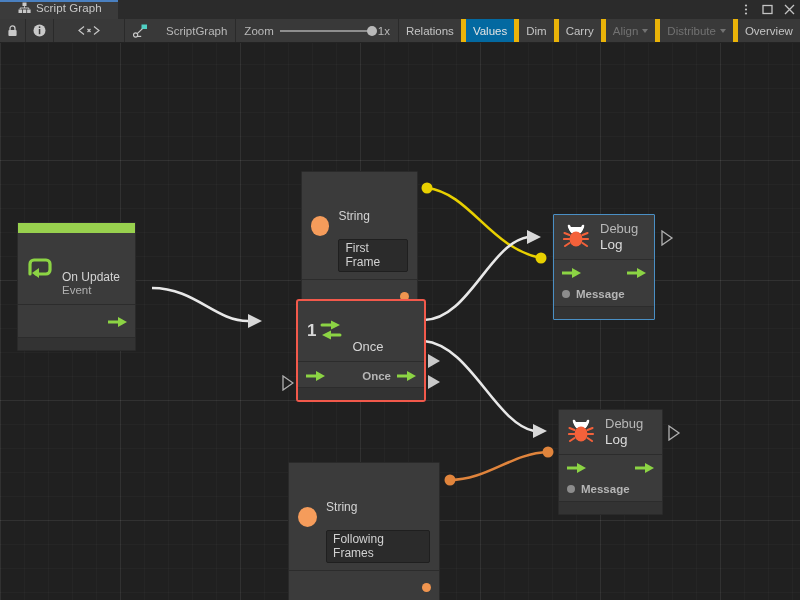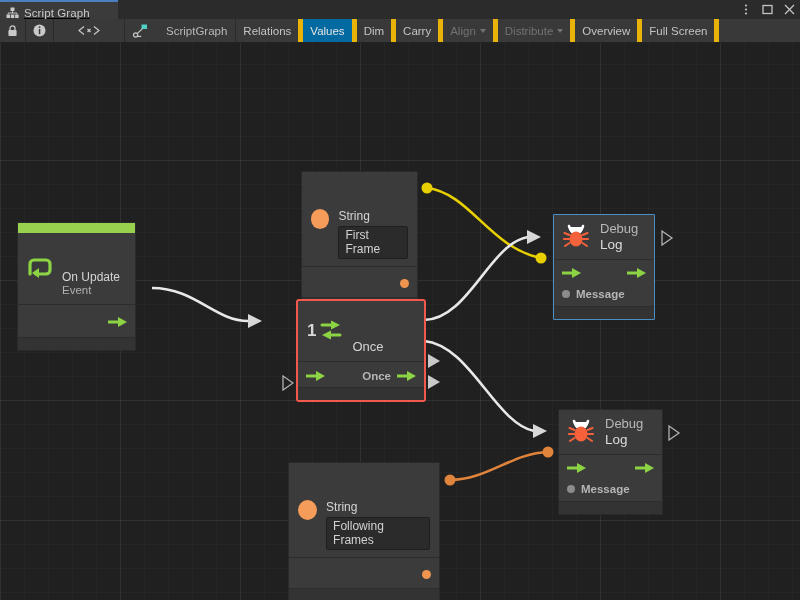--- a/index.html
+++ b/index.html
@@ -14,23 +14,22 @@
 
   
   .titlebar {
     position: absolute; left: 0; top: 0; width: 800px; height: 19px;
     background: #2b2b2b;
   }
   .tab {
     position: absolute; left: 0; top: 0; width: 118px; height: 19px;
     background: #3b3b3b;
     border-top: 2px solid #4a80c0;
-    display: flex; align-items: flex-end; gap: 5px;
-    padding-left: 6px;
-    text-decoration: underline;
+    display: flex; align-items: flex-start; gap: 5px;
+    padding-left: 18px;
   }
   .tab-label { font-size: 11.5px; color: #c8c8c8; letter-spacing: .1px; }
   .win-btns {
     position: absolute; right: 4px; top: 0; height: 19px;
     display: flex; align-items: center; gap: 9px;
   }
   .win-btn { width: 13px; height: 13px; display: flex; align-items: center; justify-content: center; }
 
   
   .toolbar {
@@ -120,21 +119,21 @@
   .foot { height: 13px; background: #333333; border-top: 1px solid #2c2c2c; }
 
   .arr { display: block; }
   .dot-grey { width: 8px; height: 8px; border-radius: 50%; background: #8c8c8c; }
   .dot-orange { width: 9px; height: 9px; border-radius: 50%; background: #f0954f; }
   .circle-orange { width: 20px; height: 20px; border-radius: 50%; background: #f59c5b; }
 
   .valuefield {
     background: #2b2b2b; border: 1px solid #1f1f1f; border-radius: 2px;
     color: #d2d2d2; font-size: 12px;
-    padding: 2px 6px; margin-top: 3px; display: inline-block;
+    padding: 2px 6px; margin-top: 16px; display: inline-block;
   }
 </style>
 </head>
 <body>
 
 <div id="app">
 
   <div class="titlebar">
     <div class="tab">
       <svg width="13" height="12" viewBox="0 0 13 12">
@@ -191,20 +190,27 @@
     <div class="tb-grp">
       <svg width="15" height="14" viewBox="0 0 15 14">
         <rect x="8.5" y="0.5" width="5.5" height="4.5" fill="#4fd0c4"></rect>
         <circle cx="2.6" cy="11" r="2.1" fill="none" stroke="#c9c9c9" stroke-width="1.2"></circle>
         <path d="M4.2 9.6 L9.5 4.6" stroke="#c9c9c9" stroke-width="1.2"></path>
         <path d="M3.8 12.4 L8.2 12.4" stroke="#c9c9c9" stroke-width="1.2"></path>
       </svg>
       <span>ScriptGraph</span>
     </div>
 
+    <div class="tb-grp zoom-wrap">
+      <span>Zoom</span>
+      <div class="zoom-track">
+        <div class="zoom-knob"></div>
+      </div>
+      <span>1x</span>
+    </div>
 
     <div class="tb-btn">
       <span>Relations</span>
     </div>
     <div class="tb-btn active">
       <span>Values</span>
     </div>
     <div class="tb-btn">
       <span>Dim</span>
     </div>

